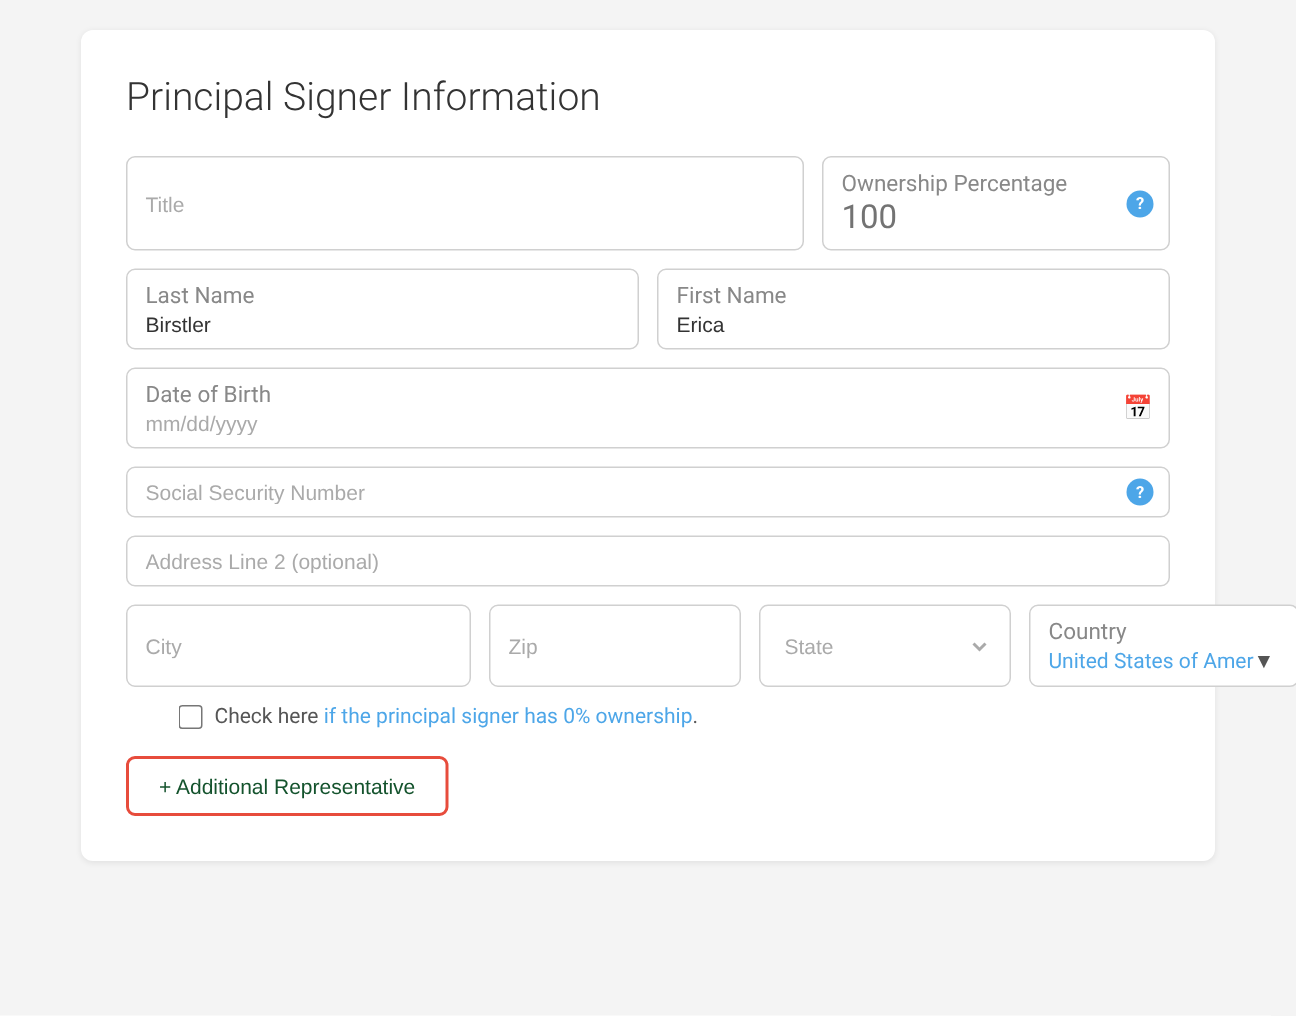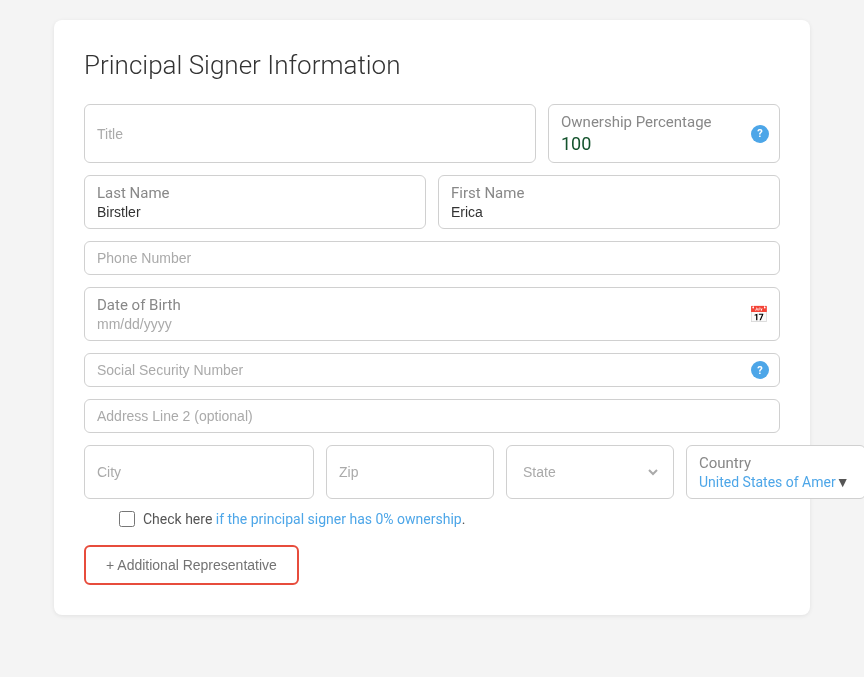--- a/index.html
+++ b/index.html
@@ -91,22 +91,22 @@
       top: 50%;
       transform: translateY(-50%);
       color: #555;
       font-size: 16px;
       cursor: pointer;
     }
     .ownership-field {
       flex: 0 0 232px;
     }
     .ownership-value {
-      font-size: 18px;
-      color: #14532d;
+      font-size: 22px;
+      color: #737373;
       font-weight: 400;
     }
     .full-width {
       flex: 1;
     }
     .city-field { flex: 0 0 230px; }
     .state-field { flex: 0 0 168px; }
     .zip-field { flex: 0 0 168px; }
     .country-field { flex: 0 0 180px; }
     .country-value {
@@ -133,21 +133,21 @@
       font-size: 14px;
       color: #555;
     }
     .checkbox-label a {
       color: #4da6e8;
       text-decoration: none;
     }
     .add-rep-button {
       border: 2px solid #e74c3c;
       background: #fff;
-      color: #737373;
+      color: #14532d;
       font-size: 14px;
       padding: 10px 20px;
       border-radius: 6px;
       cursor: pointer;
       font-weight: 500;
     }
   </style>
 </head>
 <body>
 
@@ -172,25 +172,20 @@
       <span class="field-label">Last Name</span>
       <input type="text" value="Birstler" style="">
     </div>
     <div class="field-group">
       <span class="field-label">First Name</span>
       <input type="text" value="Erica" style="">
     </div>
   </div>
 
   
-  <div class="form-row">
-    <div class="field-group full-width">
-      <input type="text" placeholder="Phone Number" style="">
-    </div>
-  </div>
 
   
   <div class="form-row">
     <div class="field-group full-width" style="">
       <span class="field-label">Date of Birth</span>
       <input type="text" placeholder="mm/dd/yyyy" style="">
       <span class="calendar-icon">📅</span>
     </div>
   </div>
 

